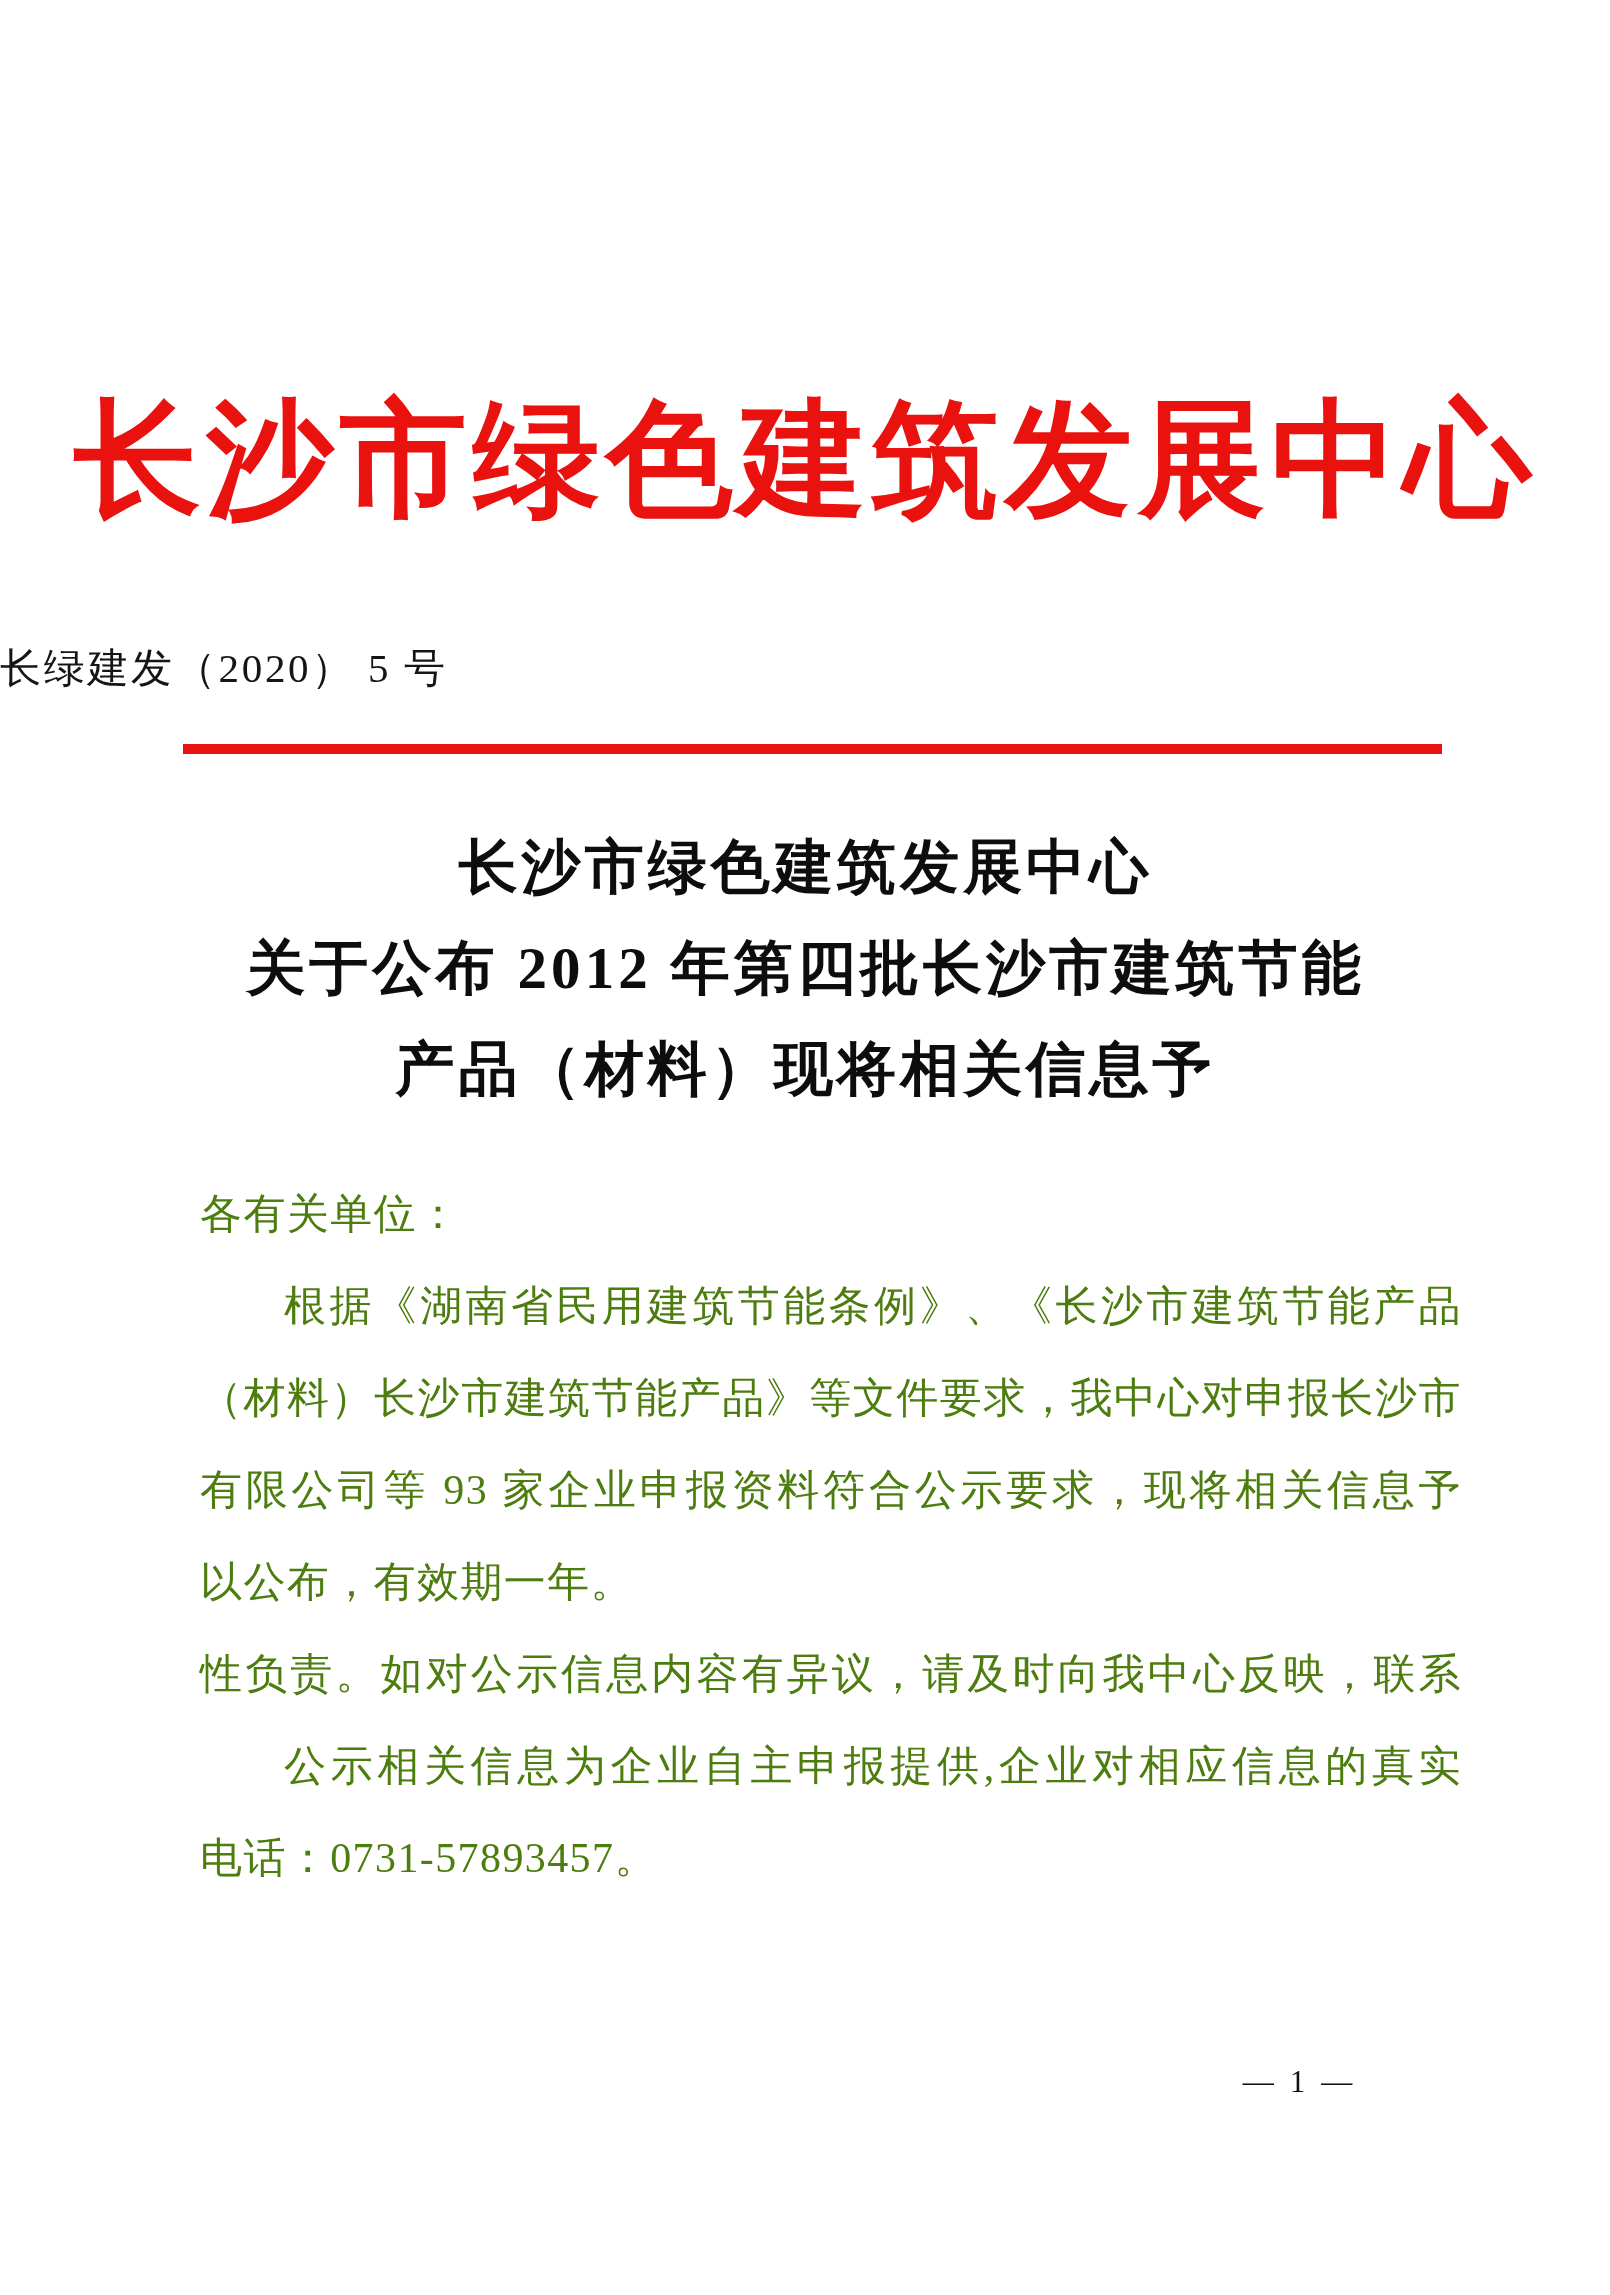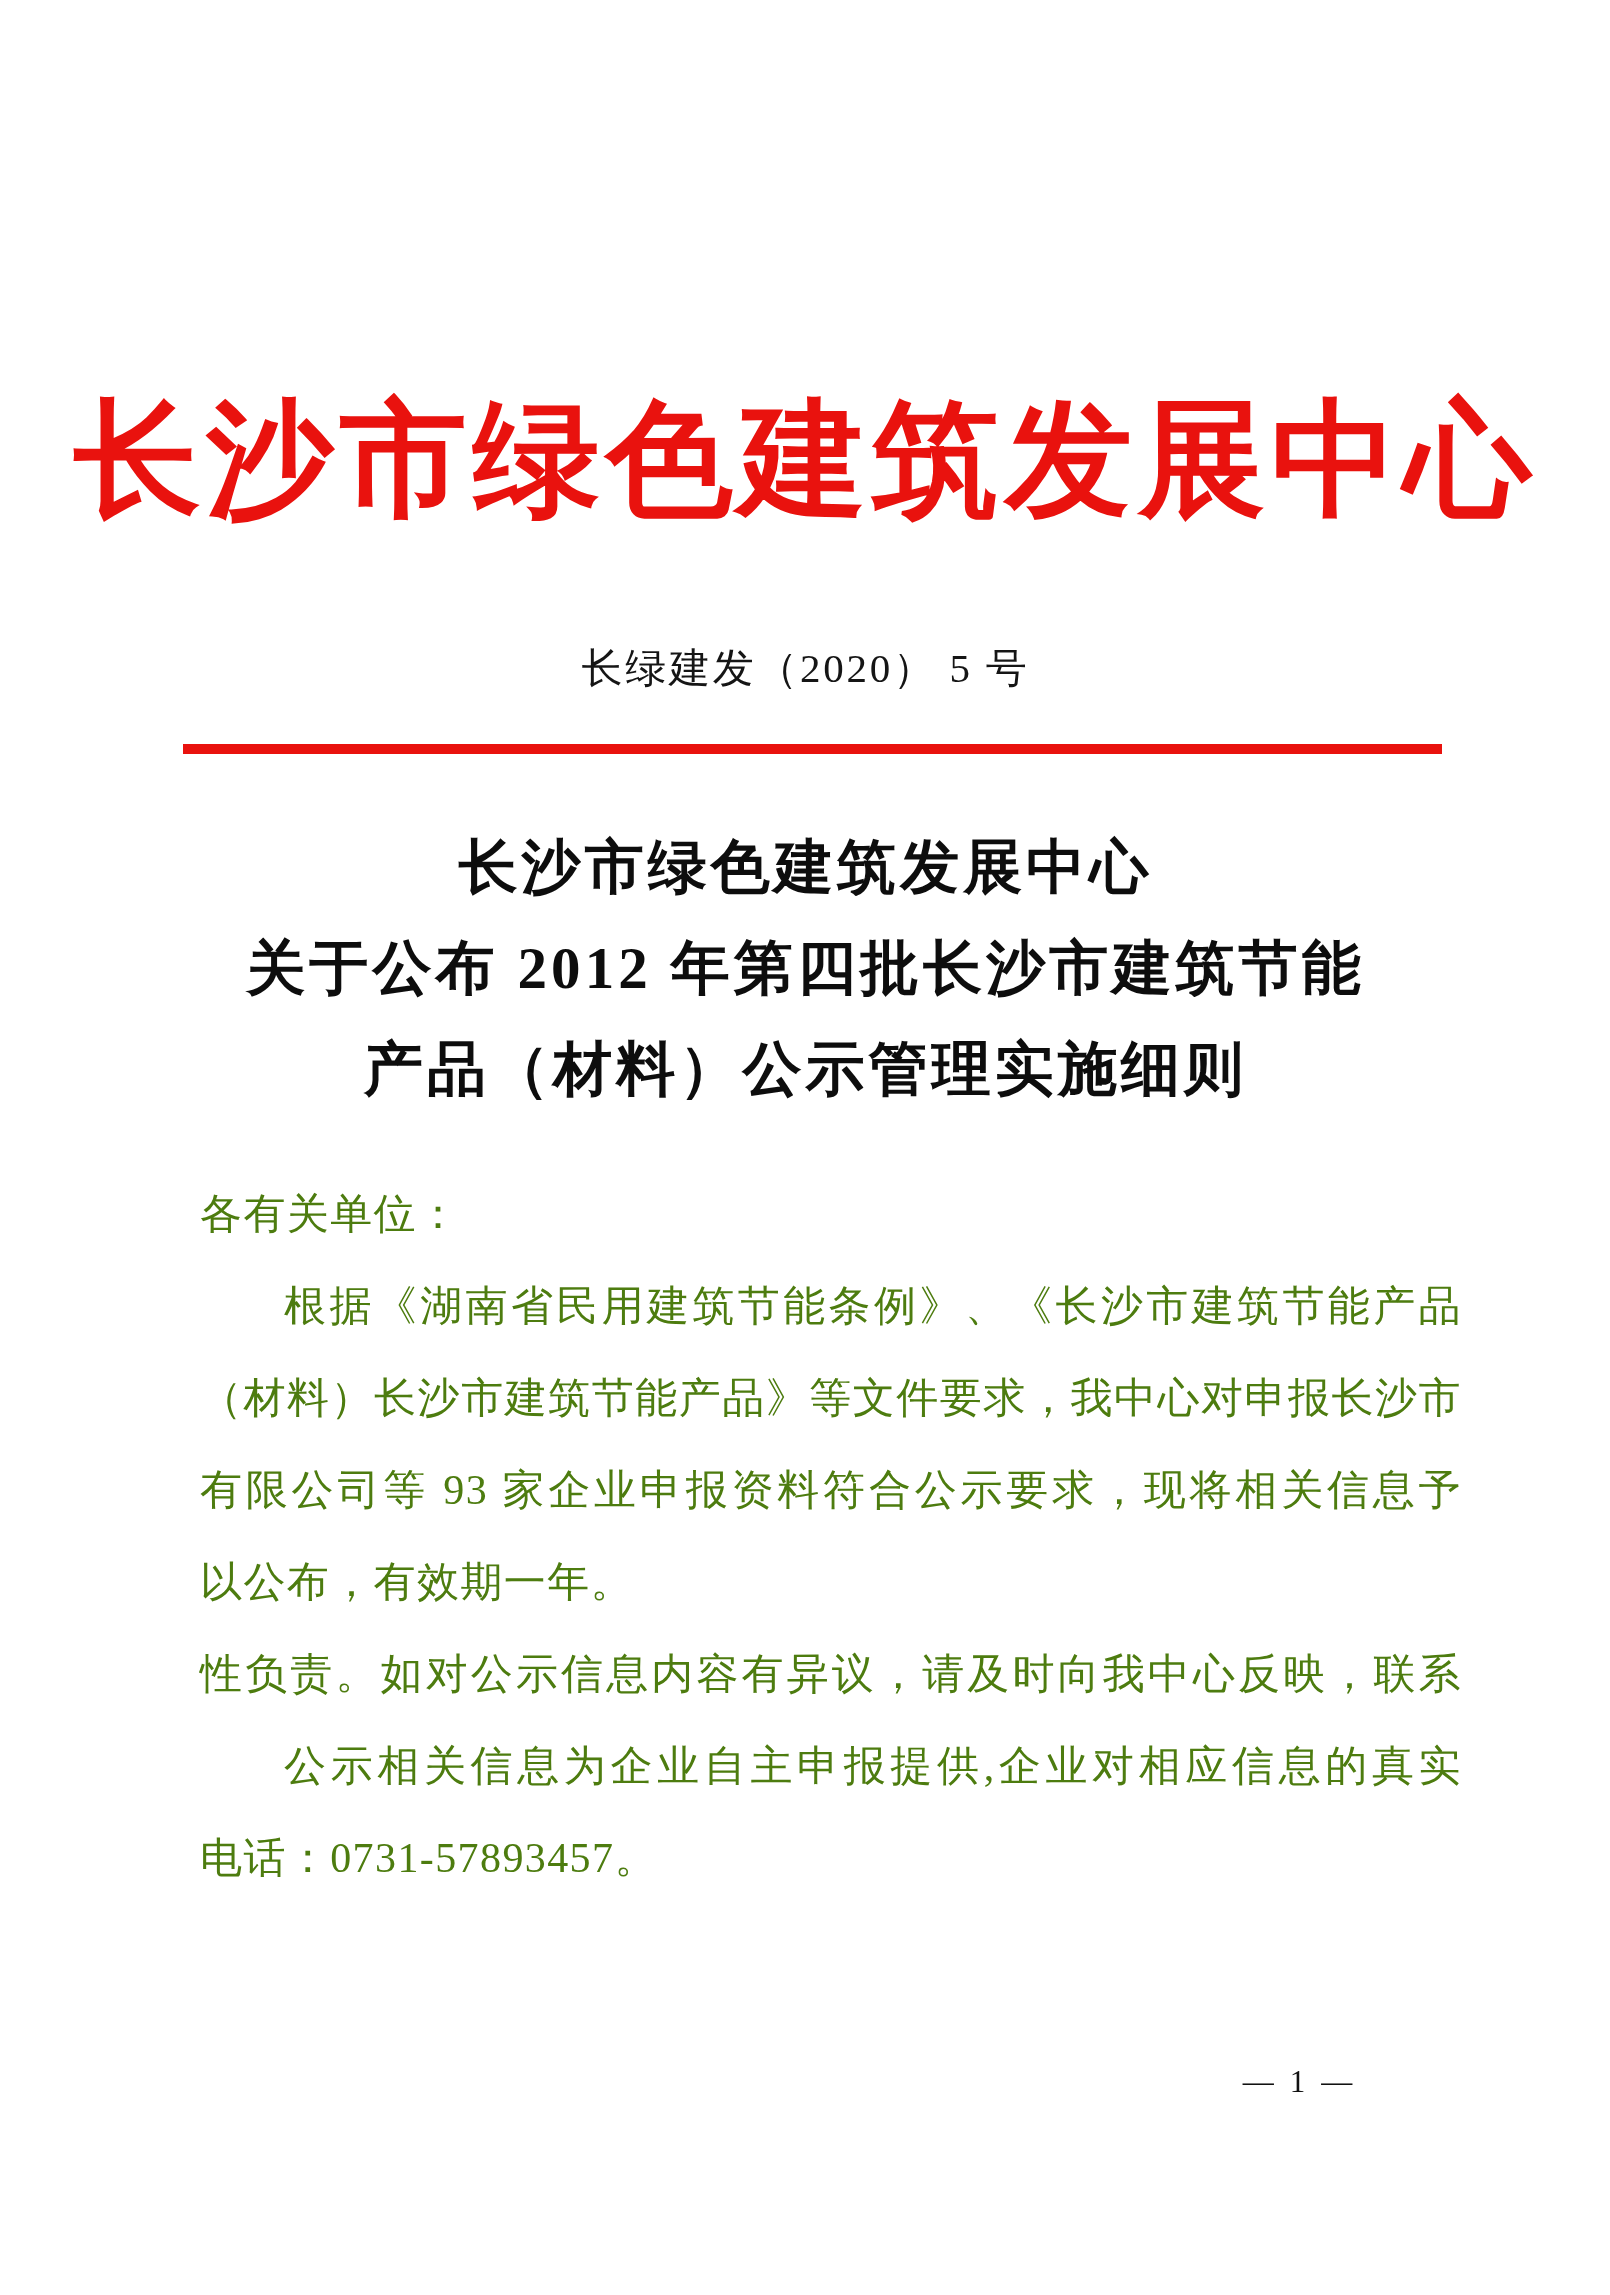--- a/index.html
+++ b/index.html
@@ -27,21 +27,20 @@
     letter-spacing: 6.1px;
     color: #e9120e;
     white-space: nowrap;
   }
   
   .doc-number {
     position: absolute;
     top: 634px;
     left: 0;
     width: 100%;
-    text-align: center;
     font-size: 41px;
     line-height: 68px;
     letter-spacing: 2.7px;
     color: #151515;
     white-space: nowrap;
   }
   .red-rule {
     position: absolute;
     top: 744px;
     left: 183px;
@@ -103,21 +102,21 @@
 
   <div class="agency-title">长沙市绿色建筑发展中心</div>
 
   <div class="doc-number">长绿建发（2020） 5 号</div>
 
   <div class="red-rule"></div>
 
   <div class="notice-title">
     <div>长沙市绿色建筑发展中心</div>
     <div>关于公布 2012 年第四批长沙市建筑节能</div>
-    <div>产品（材料）公示管理实施细则</div>
+    <div>产品（材料）现将相关信息予</div>
   </div>
 
   <div class="body-block">
     <div class="body-line">各有关单位：</div>
 
     <div class="body-line just indent">根据《湖南省民用建筑节能条例》、《长沙市建筑节能产品</div>
     <div class="body-line just">（材料）长沙市建筑节能产品》等文件要求，我中心对申报长沙市</div>
     <div class="body-line just">有限公司等 93 家企业申报资料符合公示要求，现将相关信息予</div>
     <div class="body-line">以公布，有效期一年。</div>
 

